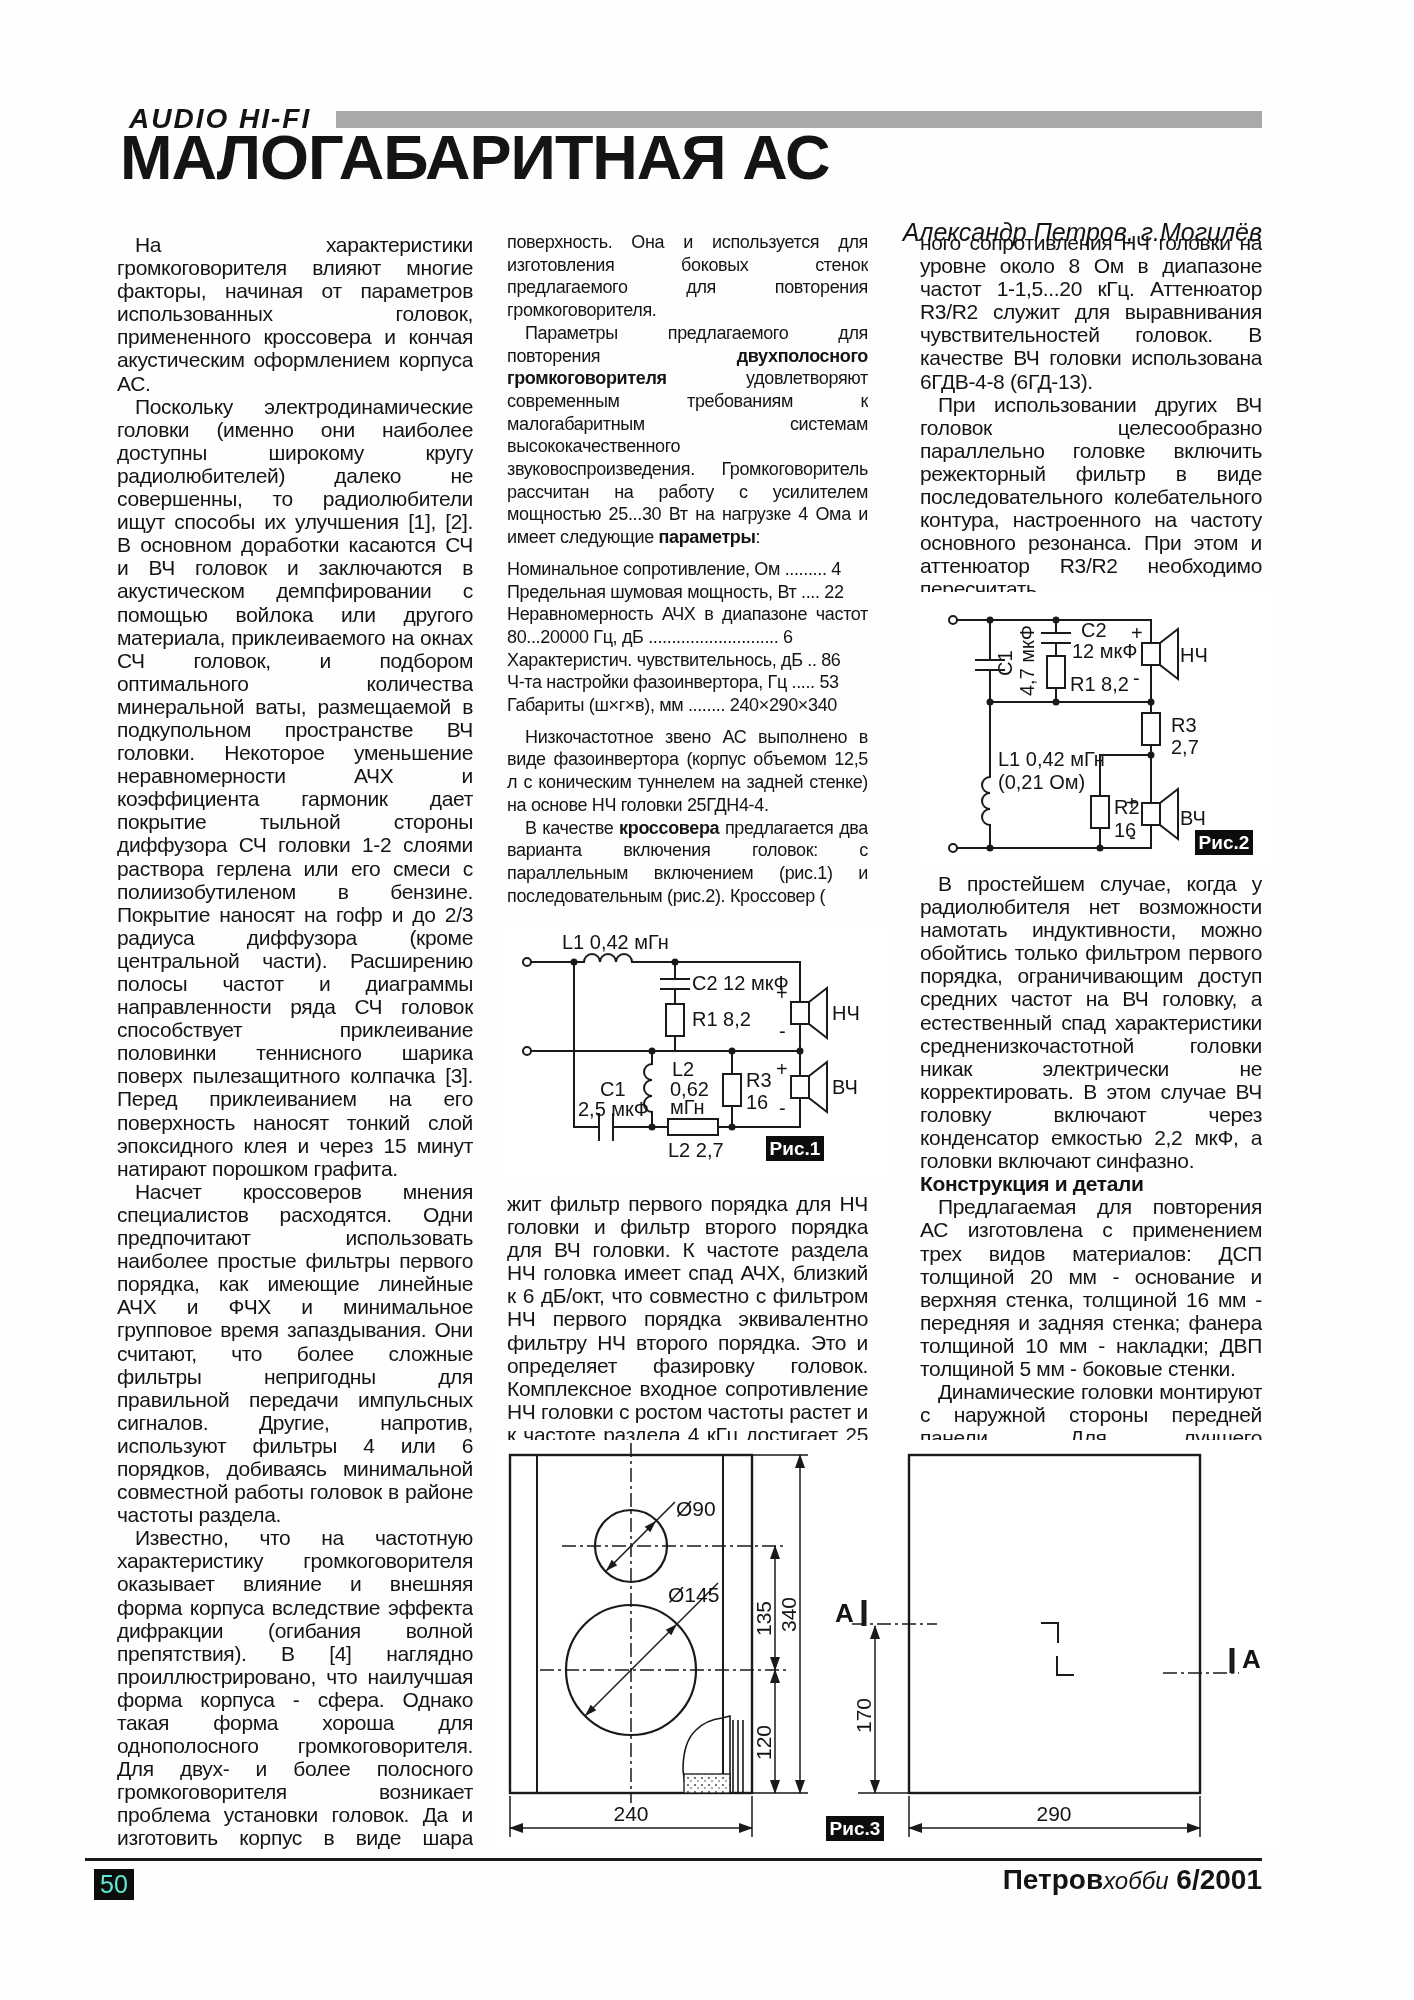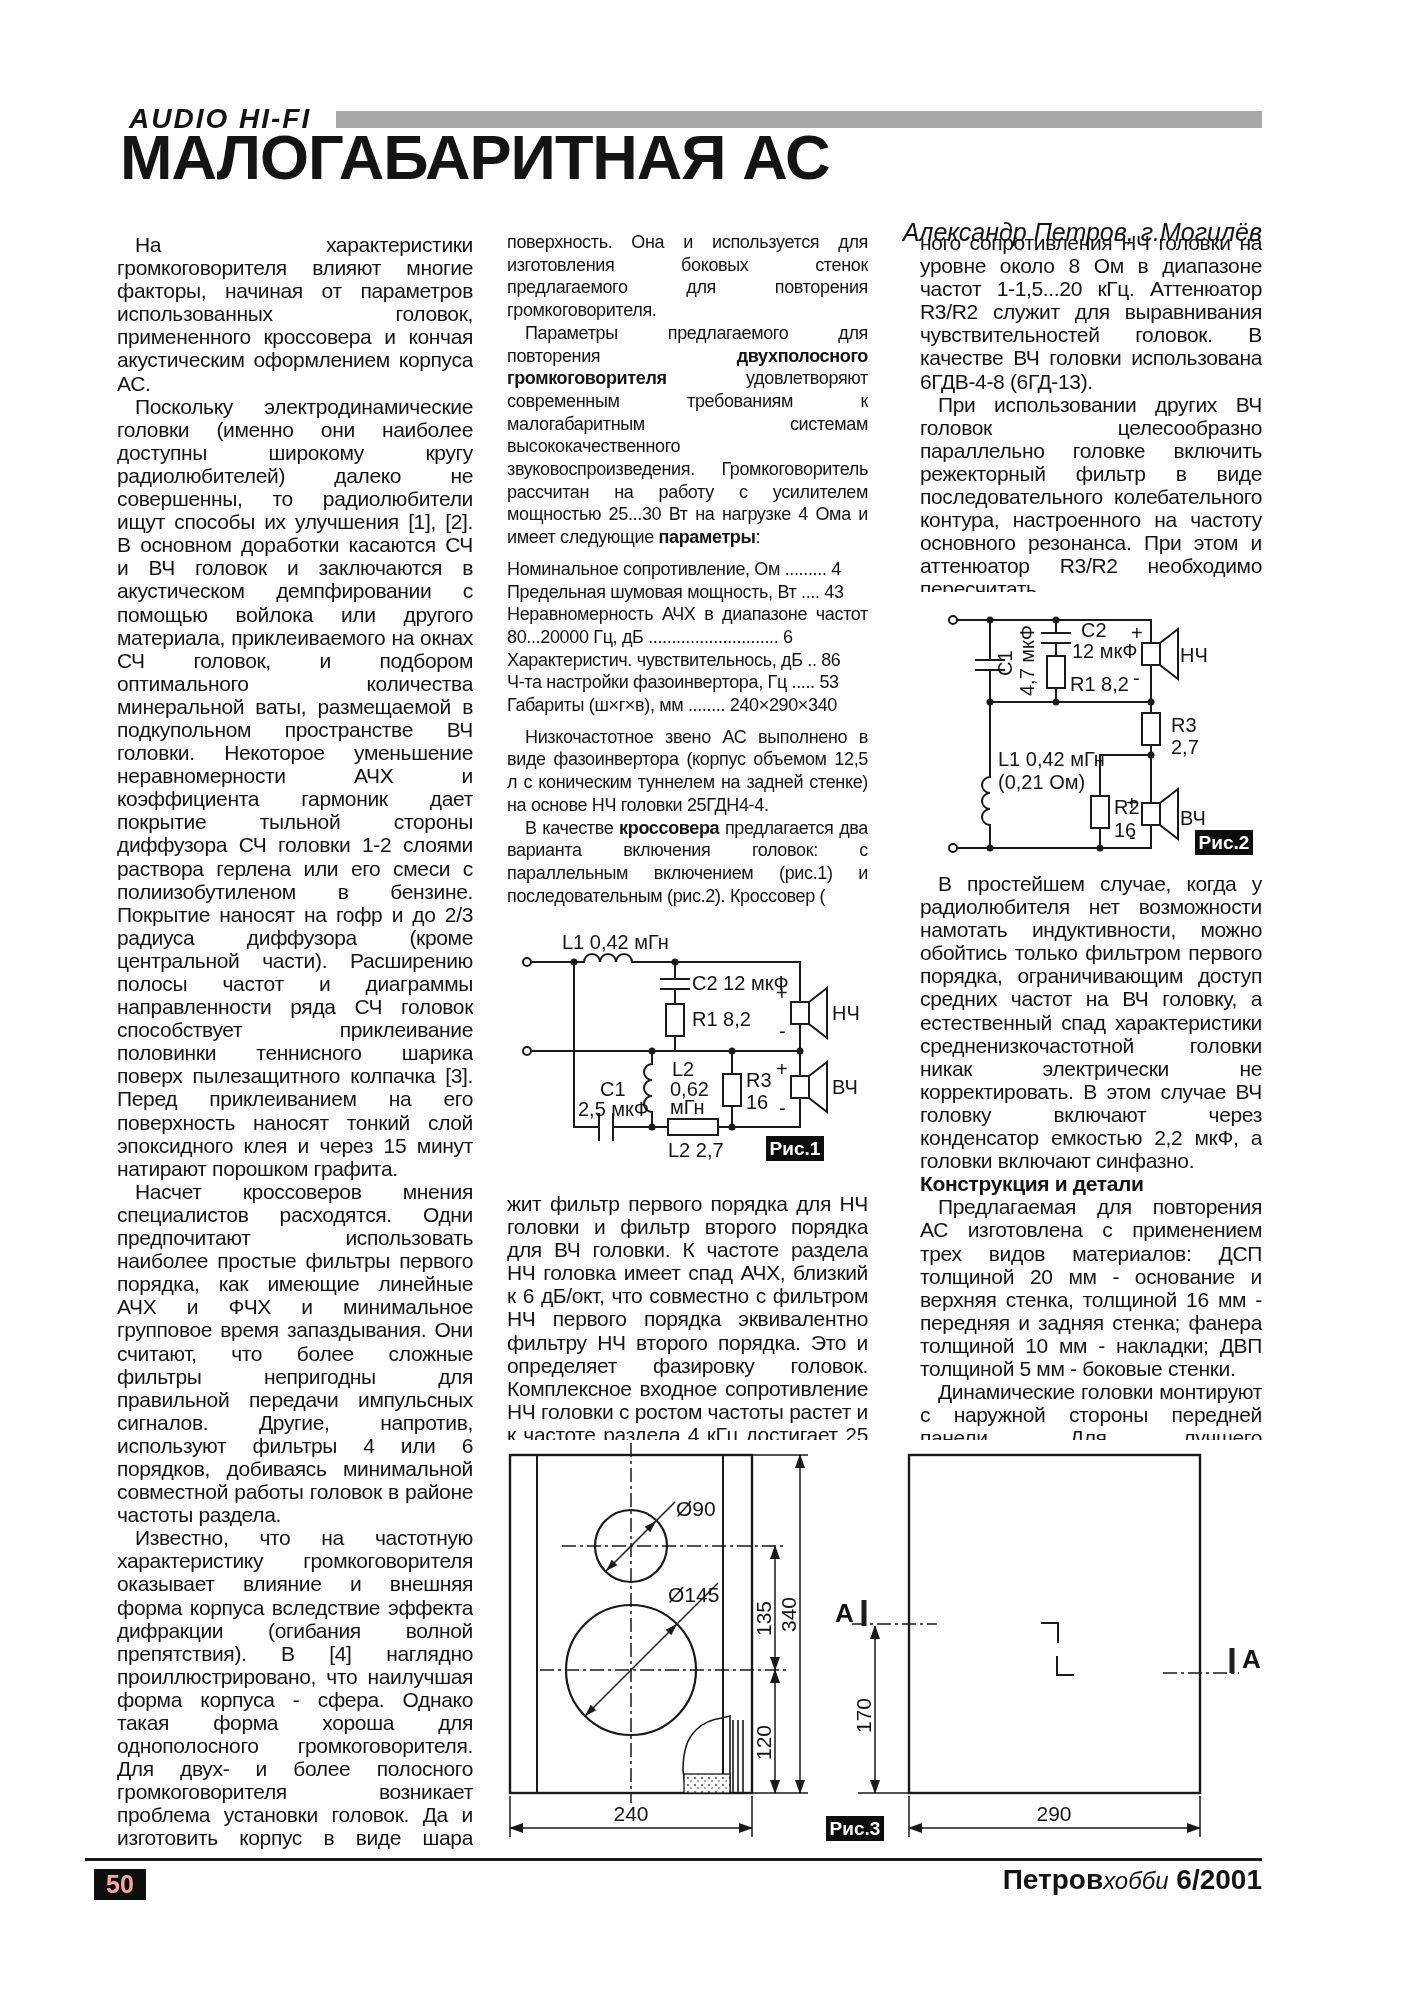--- a/index.html
+++ b/index.html
@@ -41,22 +41,22 @@
   .dot{fill:#1a1a1a;stroke:none;}
   .lbl{font-size:20px;fill:#141414;letter-spacing:0;}
   .lbl3{font-size:21px;fill:#141414;}
   .dd{stroke-dasharray:14 4 3 4;}
   .capbox{fill:#0d0d0d;}
   .captxt{fill:#fff;font-weight:bold;font-size:19px;text-anchor:middle;}
   .amark{stroke:#1a1a1a;stroke-width:5;fill:none;}
   .aletter{font-size:26px;font-weight:bold;fill:#141414;}
 
   .footer-rule{position:absolute;left:85px;top:1858px;width:1177px;height:3px;background:#1a1a1a;}
-  .page-badge{position:absolute;left:94px;top:1869px;background:#0d0d0d;color:#fca5a5;
-              font-weight:bold;font-size:25px;line-height:29px;padding:1px 12px;}
+  .page-badge{position:absolute;left:94px;top:1869px;background:#0d0d0d;color:#5eead4;
+              font-weight:normal;font-size:25px;line-height:29px;padding:1px 6px;}
   .journal{position:absolute;right:152px;top:1864px;font-size:28px;white-space:nowrap;}
   .jb{font-weight:bold;}
   .ji{font-style:italic;font-size:24px;}
 </style>
 </head>
 <body>
 
 <div class="page">
 
   <div class="rubric">AUDIO HI-FI</div>
@@ -70,21 +70,21 @@
     <p>Насчет кроссоверов мнения специалистов расходятся. Одни предпочитают использовать наиболее простые фильтры первого порядка, как имеющие линейные АЧХ и ФЧХ и минимальное групповое время запаздывания. Они считают, что более сложные фильтры непригодны для правильной передачи импульсных сигналов. Другие, напротив, используют фильтры 4 или 6 порядков, добиваясь минимальной совместной работы головок в районе частоты раздела.</p>
     <p>Известно, что на частотную характеристику громкоговорителя оказывает влияние и внешняя форма корпуса вследствие эффекта дифракции (огибания волной препятствия). В [4] наглядно проиллюстрировано, что наилучшая форма корпуса - сфера. Однако такая форма хороша для однополосного громкоговорителя. Для двух- и более полосного громкоговорителя возникает проблема установки головок. Да и изготовить корпус в виде шара весьма затруднительно. Поэтому наибольшее распространение получили громкоговорители прямоугольной формы. Кроме повышенной неравномерности из-за дифракции, они имеют дополнительные искажения АЧХ из-за изгибных колебаний стенок корпуса и склонны к образованию стоячих волн внутри корпуса. Устранения указанных недостатков добиваются установкой распорок, панелей акустического сопротивления, покрытием стенок звукопоглощающими материалами и просто утолщением стенок, что ведет к росту массы и габаритов громкоговорителя. Некоторые фирмы размещают головки в отдельных обтекаемых корпусах с шириной передней панели по габаритам головки, при этом корпуса СЧ и ВЧ головок максимально приближены по форме к шару.</p>
 
   </div>
 
   <div class="col col2t">
     <p class="ni">поверхность. Она и используется для изготовления боковых стенок предлагаемого для повторения громкоговорителя.</p>
     <p><span>Параметры предлагаемого для повторения </span><span class="seg-b">двухполосного громкоговорителя</span><span> удовлетворяют современным требованиям к малогабаритным системам высококачественного звуковоспроизведения. Громкоговоритель рассчитан на работу с усилителем мощностью 25...30 Вт на нагрузке 4 Ома и имеет следующие </span><span class="seg-b">параметры</span><span>:</span></p>
     <div class="specs">
       <div class="spec">Номинальное сопротивление, Ом ......... 4</div>
-      <div class="spec">Предельная шумовая мощность, Вт .... 43</div>
+      <div class="spec">Предельная шумовая мощность, Вт .... 22</div>
       <div class="spec">Неравномерность АЧХ в диапазоне частот 80...20000 Гц, дБ ............................ 6</div>
       <div class="spec">Характеристич. чувствительнось, дБ .. 86</div>
       <div class="spec">Ч-та настройки фазоинвертора, Гц ..... 53</div>
       <div class="spec">Габариты (ш×г×в), мм ........ 240×290×340</div>
     </div>
     <p>Низкочастотное звено АС выполнено в виде фазоинвертора (корпус объемом 12,5 л с коническим туннелем на задней стенке) на основе НЧ головки 25ГДН4-4.</p>
     <p><span>В качестве </span><span class="seg-b">кроссовера</span><span> предлагается два варианта включения головок: с параллельным включением (рис.1) и последовательным (рис.2). Кроссовер (</span></p>
   </div>
 
   <svg id="fig1" class="fig" viewBox="0 0 392 252">

